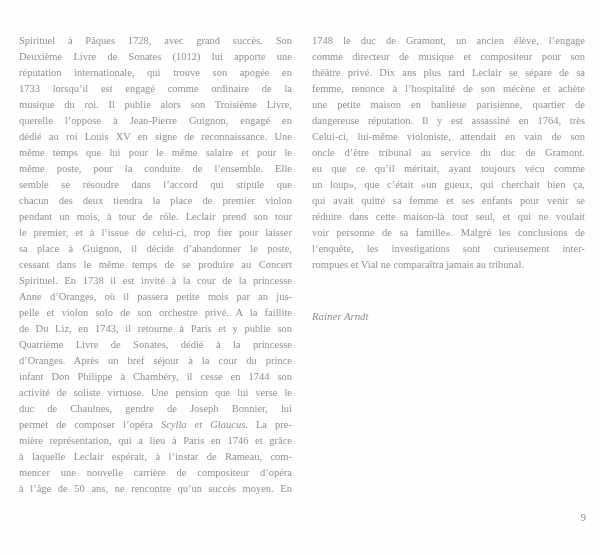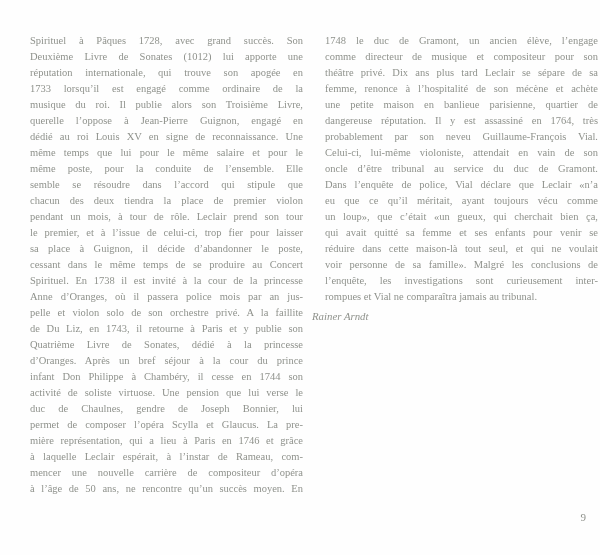--- a/index.html
+++ b/index.html
@@ -16,35 +16,35 @@
   }
   .page {
     position: absolute;
     inset: 0;
   }
   .col {
     position: absolute;
     top: 33px;
     width: 273px;
   }
-  .col-left  { left: 30px; }
-  .col-right { left: 325px; }
+  .col-left  { left: 19px; }
+  .col-right { left: 312px; }
   .line {
     height: 16px;
     line-height: 16px;
     font-size: 10.5px;
     text-align: justify;
     text-align-last: justify;
     white-space: nowrap;
   }
   .line.no-just {
     text-align: center;
     text-align-last: left;
   }
-  .it { }
+  .it { font-style: italic; }
   .signature {
     position: absolute;
     left: 312px;
     top: 308px;
     width: 273px;
     box-sizing: border-box;
     padding-right: 28px;
     text-align: left;
     font-style: italic;
     font-size: 10.8px;
@@ -74,45 +74,43 @@
       <div class="line"><span>dédié au roi Louis XV en signe de reconnaissance. Une</span></div>
       <div class="line"><span>même temps que lui pour le même salaire et pour le</span></div>
       <div class="line"><span>même poste, pour la conduite de l’ensemble. Elle</span></div>
       <div class="line"><span>semble se résoudre dans l’accord qui stipule que</span></div>
       <div class="line"><span>chacun des deux tiendra la place de premier violon</span></div>
       <div class="line"><span>pendant un mois, à tour de rôle. Leclair prend son tour</span></div>
       <div class="line"><span>le premier, et à l’issue de celui-ci, trop fier pour laisser</span></div>
       <div class="line"><span>sa place à Guignon, il décide d’abandonner le poste,</span></div>
       <div class="line"><span>cessant dans le même temps de se produire au Concert</span></div>
       <div class="line"><span>Spirituel. En 1738 il est invité à la cour de la princesse</span></div>
-      <div class="line"><span>Anne d’Oranges, où il passera police mois par an jus-</span></div>
+      <div class="line"><span>Anne d’Oranges, où il passera petite mois par an jus-</span></div>
       <div class="line"><span>pelle et violon solo de son orchestre privé. A la faillite</span></div>
       <div class="line"><span>de Du Liz, en 1743, il retourne à Paris et y publie son</span></div>
       <div class="line"><span>Quatrième Livre de Sonates, dédié à la princesse</span></div>
       <div class="line"><span>d’Oranges. Après un bref séjour à la cour du prince</span></div>
       <div class="line"><span>infant Don Philippe à Chambéry, il cesse en 1744 son</span></div>
       <div class="line"><span>activité de soliste virtuose. Une pension que lui verse le</span></div>
       <div class="line"><span>duc de Chaulnes, gendre de Joseph Bonnier, lui</span></div>
       <div class="line"><span>permet de composer l’opéra </span><span class="it">Scylla et Glaucus</span><span>. La pre-</span></div>
       <div class="line"><span>mière représentation, qui a lieu à Paris en 1746 et grâce</span></div>
       <div class="line"><span>à laquelle Leclair espérait, à l’instar de Rameau, com-</span></div>
       <div class="line"><span>mencer une nouvelle carrière de compositeur d’opéra</span></div>
       <div class="line"><span>à l’âge de 50 ans, ne rencontre qu’un succès moyen. En</span></div>
     </div>
   <div class="col col-right">
       <div class="line"><span>1748 le duc de Gramont, un ancien élève, l’engage</span></div>
       <div class="line"><span>comme directeur de musique et compositeur pour son</span></div>
       <div class="line"><span>théâtre privé. Dix ans plus tard Leclair se sépare de sa</span></div>
       <div class="line"><span>femme, renonce à l’hospitalité de son mécène et achète</span></div>
       <div class="line"><span>une petite maison en banlieue parisienne, quartier de</span></div>
       <div class="line"><span>dangereuse réputation. Il y est assassiné en 1764, très</span></div>
-      <div class="line"><span>probablement par son neveu Guillaume-François Vial.</span></div>
       <div class="line"><span>Celui-ci, lui-même violoniste, attendait en vain de son</span></div>
       <div class="line"><span>oncle d’être tribunal au service du duc de Gramont.</span></div>
-      <div class="line"><span>Dans l’enquête de police, Vial déclare que Leclair «n’a</span></div>
       <div class="line"><span>eu que ce qu’il méritait, ayant toujours vécu comme</span></div>
       <div class="line"><span>un loup», que c’était «un gueux, qui cherchait bien ça,</span></div>
       <div class="line"><span>qui avait quitté sa femme et ses enfants pour venir se</span></div>
       <div class="line"><span>réduire dans cette maison-là tout seul, et qui ne voulait</span></div>
       <div class="line"><span>voir personne de sa famille». Malgré les conclusions de</span></div>
       <div class="line"><span>l’enquête, les investigations sont curieusement inter-</span></div>
       <div class="line no-just"><span>rompues et Vial ne comparaîtra jamais au tribunal.</span></div>
     </div>
   <div class="signature">Rainer Arndt</div>
   <div class="page-number">9</div>

